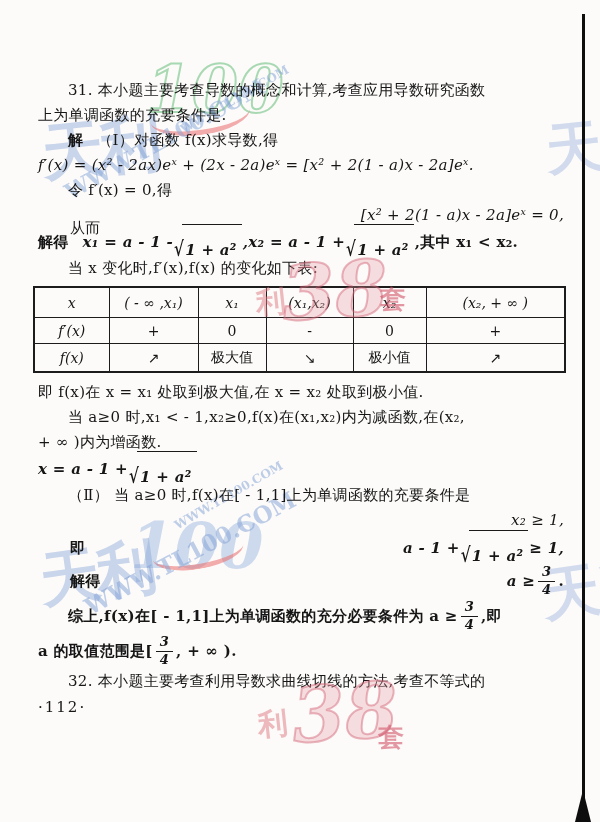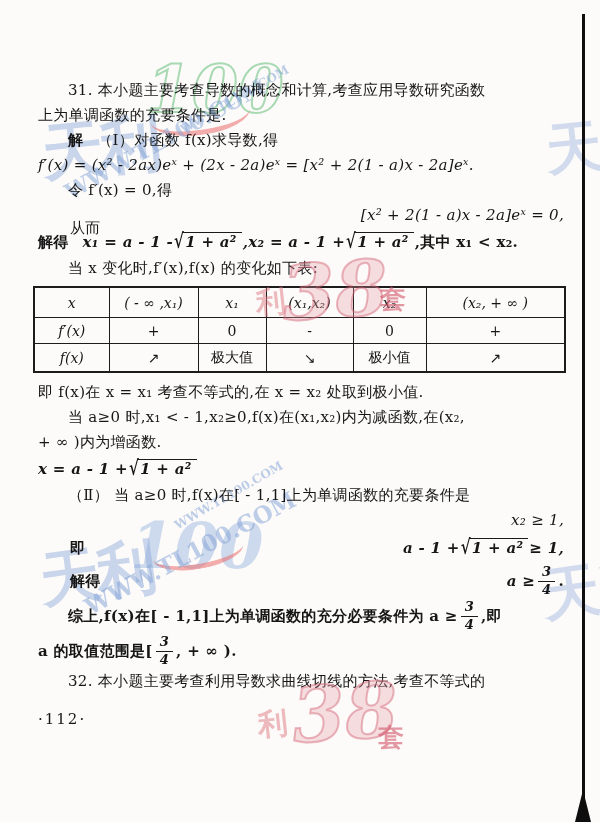--- a/index.html
+++ b/index.html
@@ -26,36 +26,36 @@
   .center{text-align:right;}
   
   .eqrow{position:relative;display:flex;justify-content:flex-end;align-items:center;margin-left:32px;}
   .row-label{position:absolute;left:0;font-style:normal;}
   .row-eq{display:inline-flex;align-items:center;}
   
   .frow{display:flex;align-items:center;white-space:nowrap;font-size:15px;letter-spacing:0.3px;font-weight:bold;} .h28{height:28px;} .h30{height:30px;} .h36{height:36px;} .h34{height:34px;}
   
   .sqrt{display:inline-flex;align-items:flex-end;margin:0 1px;}
   .sqrt-rad{line-height:1;transform:scaleY(1.35);transform-origin:bottom;margin-right:-2px;font-style:normal;}
-  .sqrt-body{border-top:1.4px solid #1a1a1a;padding:1px 5px 0 3px;line-height:1.15;}
+  .sqrt-body{border-top:1.4px solid #1a1a1a;padding:17px 5px 0 3px;line-height:1.15;}
   
   .frac{display:inline-flex;flex-direction:column;align-items:center;
         font-size:13px;line-height:1.15;margin:0 3px;font-style:italic;}
   .frac .fn{border-bottom:1.2px solid #1a1a1a;padding:0 4px 1px 4px;}
   .frac .fd{padding-top:1px;}
   
   table.vtable{border-collapse:collapse;margin:5px 0 7px -5px;table-layout:fixed;width:531px;
                border:2px solid #1c1c1c;}
   table.vtable td{border:1.4px solid #1c1c1c;text-align:center;vertical-align:middle;
                   font-size:14px;padding:0;overflow:hidden;}
   tr.th-row td{height:29px;}
   tr.r1 td{height:25px;}
   tr.r2 td{height:27px;}
   .arrow{font-family:"DejaVu Sans","Liberation Sans",sans-serif;font-style:normal;font-size:15px;}
-  .pageno{margin-top:13px;letter-spacing:2px;}
+  .pageno{margin-top:1px;letter-spacing:2px;}
   
   .scan-line{position:absolute;left:582px;top:14px;width:3px;height:786px;background:#0e0e0e;z-index:5;}
   .scan-flare{position:absolute;left:575px;top:790px;width:0;height:0;z-index:5;
               border-left:8px solid transparent;border-right:8px solid transparent;border-bottom:32px solid #0e0e0e;}
   
   .wm{position:absolute;pointer-events:none;white-space:nowrap;}
   .wm-blue{color:rgba(128,160,214,0.42);}
   .wm-tianli-top{left:42px;top:106px;font-size:62px;font-weight:bold;letter-spacing:-4px;transform:rotate(-6deg);z-index:1;}
   .wm-100-top{left:146px;top:50px;font-size:66px;font-weight:bold;font-style:italic;z-index:1;
               color:rgba(255,255,255,0);-webkit-text-stroke:2px rgba(100,190,120,0.55);}
@@ -173,21 +173,21 @@
         <td class="math">f(x)</td>
         <td class="arrow">↗</td>
         <td>极大值</td>
         <td class="arrow">↘</td>
         <td>极小值</td>
         <td class="arrow">↗</td>
       </tr>
     </tbody>
       </table>
 
-    <div class="line">即 f(x)在 x = x₁ 考查不等式的,在 x = x₂ 处取到极小值.</div>
+    <div class="line">即 f(x)在 x = x₁ 处取到极大值,在 x = x₂ 处取到极小值.</div>
     <div class="line indent">当 a≥0 时,x₁ &lt; - 1,x₂≥0,f(x)在(x₁,x₂)内为减函数,在(x₂,</div>
     <div class="line">+ ∞ )内为增函数.</div>
 
     <div class="frow h28">
       <span class="m">x = a - 1 + </span>
       <span class="sqrt">
           <span class="sqrt-rad">√</span>
           <span class="sqrt-body m">1 + a²</span>
         </span>
     </div>

